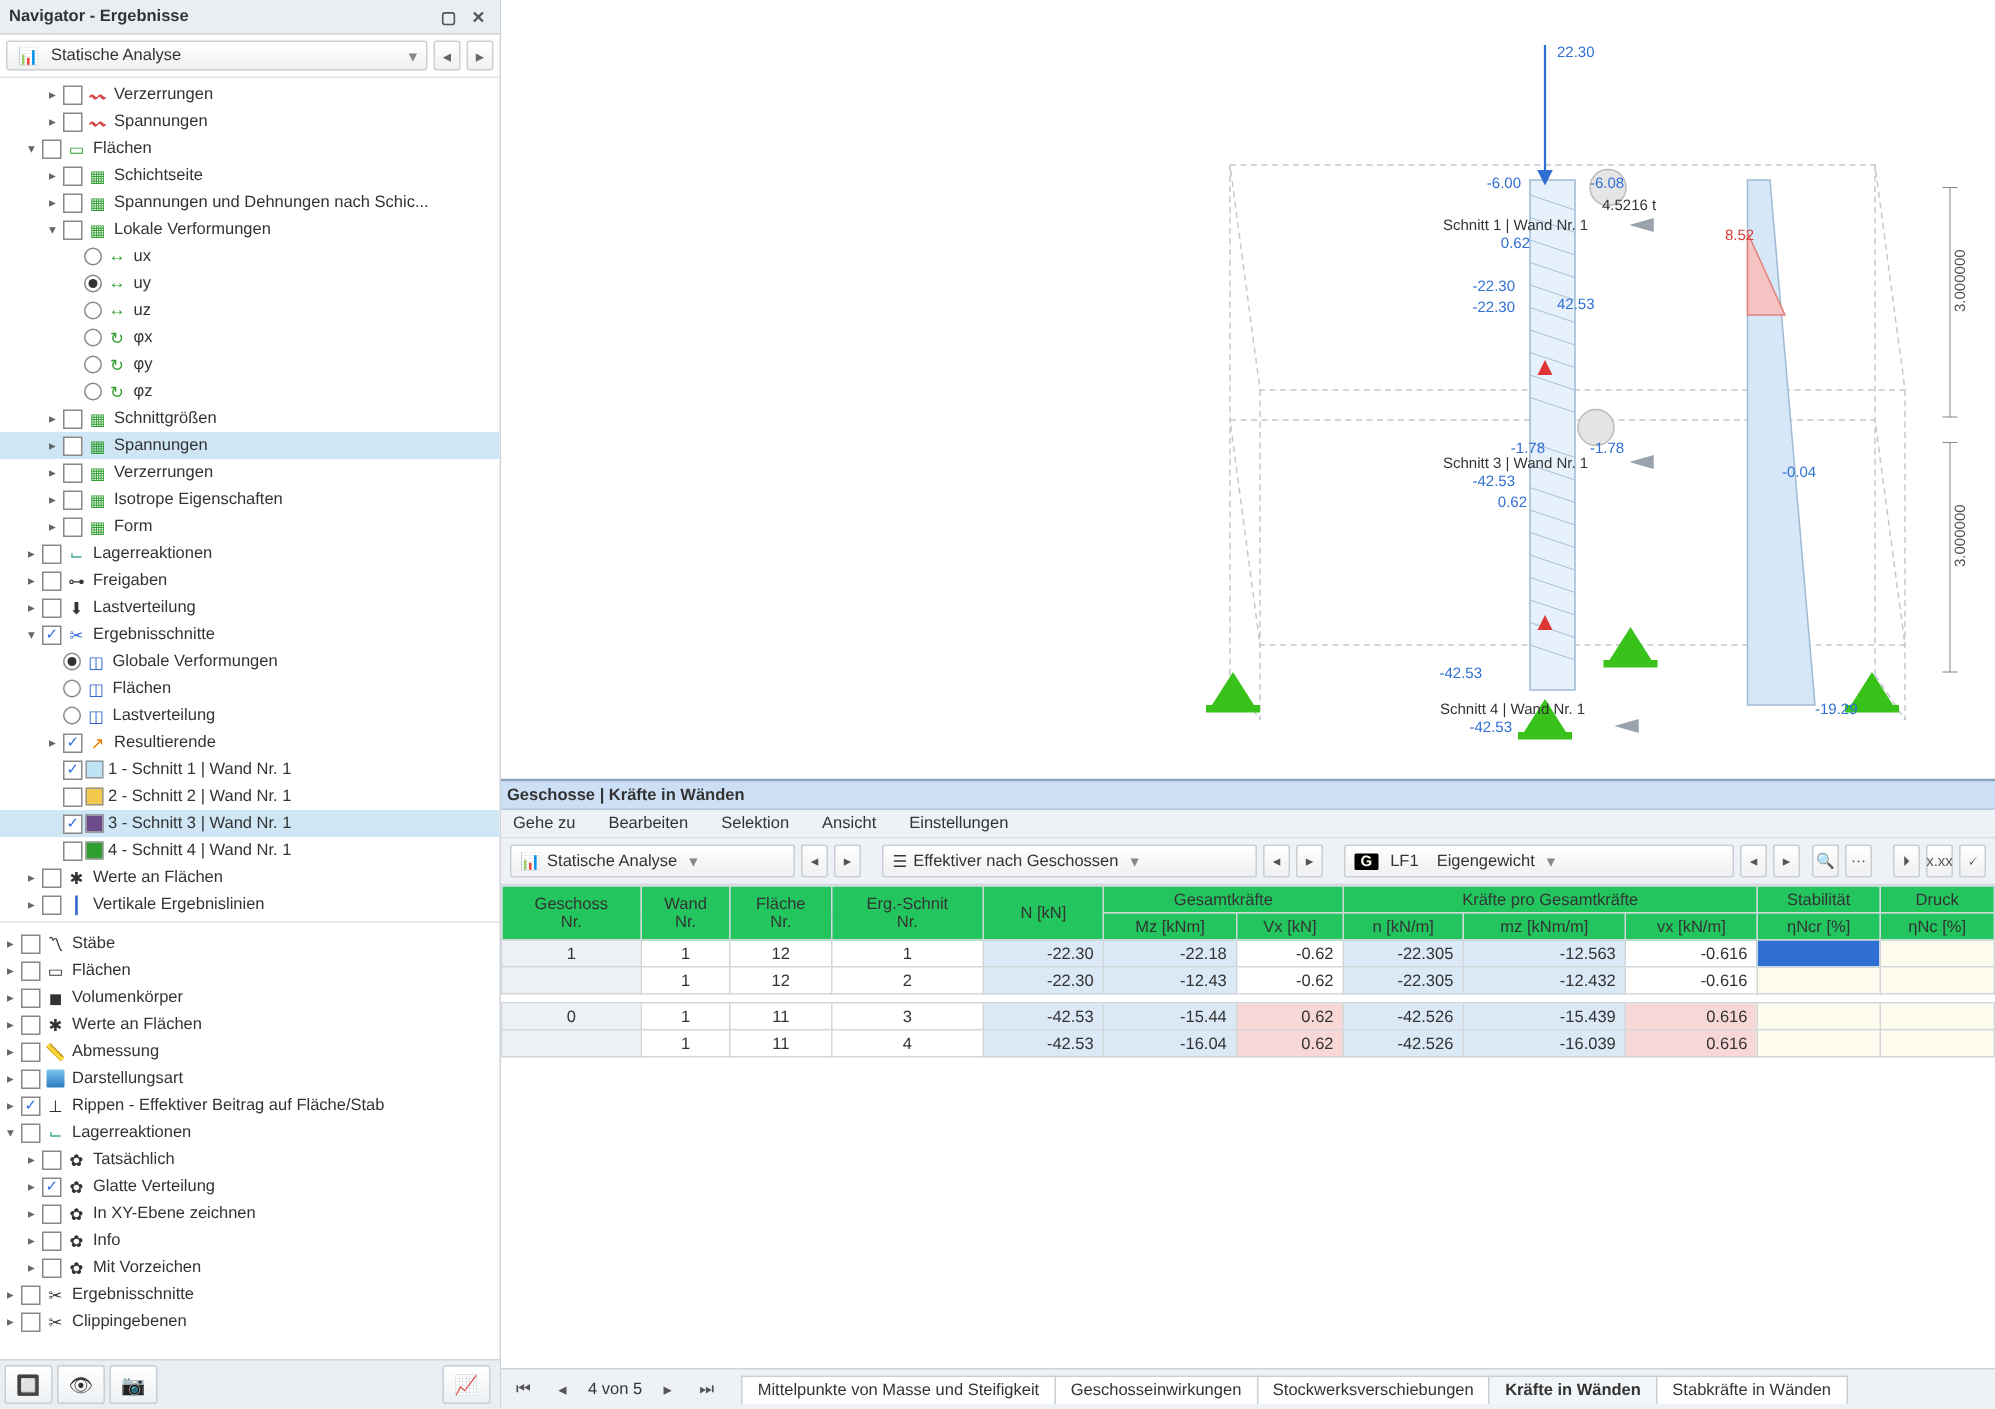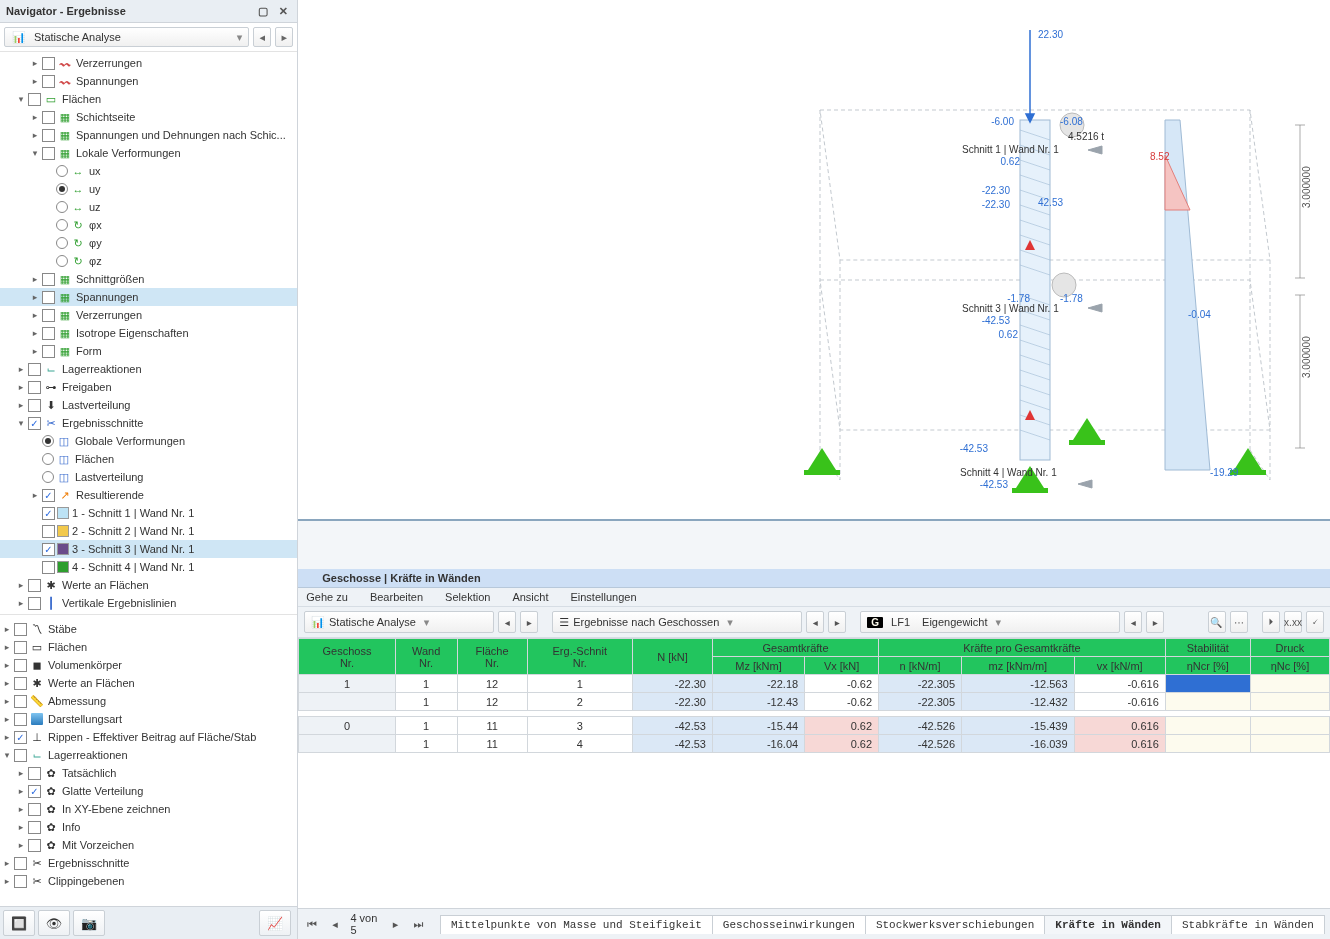--- a/index.html
+++ b/index.html
@@ -46,21 +46,21 @@
 .ic-res{color:#ee7a00;}
 .swatch{width:12px;height:12px;margin-right:3px;border:1px solid #999;}
 
 
 .main { flex:1; display:flex; flex-direction:column; }
 .viewport{ flex:1; position:relative; background:#fff; overflow:hidden; display:flex; align-items:flex-start; justify-content:flex-end; }
 .vp-svg{ margin-top:10px; }
 
 
 .results{ height:420px; border-top:2px solid #8aa6be; display:flex; flex-direction:column; background:#f3f6f9; }
-.res-title{ background:#cddff5; padding:3px 24px; font-weight:600; border-bottom:1px solid #b7c8da;margin-top:48px;}
+.res-title{ background:#cddff5; padding:3px 4px; font-weight:600; border-bottom:1px solid #b7c8da;}
 .res-menu{ background:#eef2f6; padding:3px 8px; display:flex; gap:22px; border-bottom:1px solid #d6dde4;}
 .res-menu span{cursor:default;}
 
 .res-toolbar{ background:#eef2f6; padding:4px 6px; display:flex; align-items:center; gap:4px; border-bottom:1px solid #d6dde4;}
 .tb-select{ display:flex;align-items:center;gap:4px;background:linear-gradient(#fff,#f0f0f0);border:1px solid #c9cfd5;border-radius:2px;padding:2px 6px;height:22px;}
 .tb-select .dd{color:#888;margin-left:4px;}
 .tb-btn{width:18px;height:22px;border:1px solid #c9cfd5;background:linear-gradient(#fff,#f0f0f0);border-radius:2px;display:flex;align-items:center;justify-content:center;color:#555;font-size:10px;}
 .tb-sep{width:6px;}
 .badge-g{background:#000;color:#fffdef;font-weight:bold;padding:0 4px;border-radius:1px;margin-right:4px;font-size:10px;}
 
@@ -73,21 +73,21 @@
 .grid td.num{ text-align:right; padding-right:6px;}
 .grid td.bblue{ background:#dbe8f6; }
 .grid td.bred { background:#f7d8d6; }
 .grid td.highlight{ background:#2f6fd3; }
 .grid td.cream{ background:#fdfbee; }
 .grid tbody tr.blank td{ background:#fff; border-left:0; border-right:0; }
 
 .nav-record{ border-top:1px solid #cfd4da; background:#eef2f6; padding:3px 6px; display:flex; align-items:center; gap:8px;}
 .rec-btn{width:18px;height:20px;display:flex;align-items:center;justify-content:center;color:#555;border:1px solid transparent;}
 .rec-tabs{display:flex;margin-left:6px;}
-.rec-tab{padding:3px 10px;border:1px solid #c9cfd5;border-bottom:none;background:#fff;margin-right:-1px;white-space:nowrap;font-family:Liberation Mono, monospace;}
+.rec-tab{padding:3px 10px;border:1px solid #c9cfd5;border-bottom:none;background:#fff;margin-right:-1px;white-space:nowrap;}
 .rec-tab.active{background:#f3f6f9;font-weight:600;}
 
 
 ::-webkit-scrollbar{width:12px;height:12px;}
 ::-webkit-scrollbar-thumb{background:#c6ccd2;border-radius:2px;}
 </style>
 </head>
 <body>
 
 <div class="navigator">
@@ -684,21 +684,21 @@
       <div class="tb-select" style="width:190px">
         <span>📊</span>
         <span>Statische Analyse</span>
         <span class="dd">▾</span>
       </div>
       <div class="tb-btn">◂</div>
       <div class="tb-btn">▸</div>
       <div class="tb-sep"></div>
       <div class="tb-select" style="width:250px">
         <span>☰</span>
-        <span>Ergebnisse nach Geschossen</span>
+        <span>Effektiver nach Geschossen</span>
         <span class="dd">▾</span>
       </div>
       <div class="tb-btn">◂</div>
       <div class="tb-btn">▸</div>
       <div class="tb-sep"></div>
       <div class="tb-select" style="width:260px">
         <span class="badge-g">G</span>
         <span>LF1</span>
         <span style="margin-left:8px">Eigengewicht</span>
         <span class="dd">▾</span>

